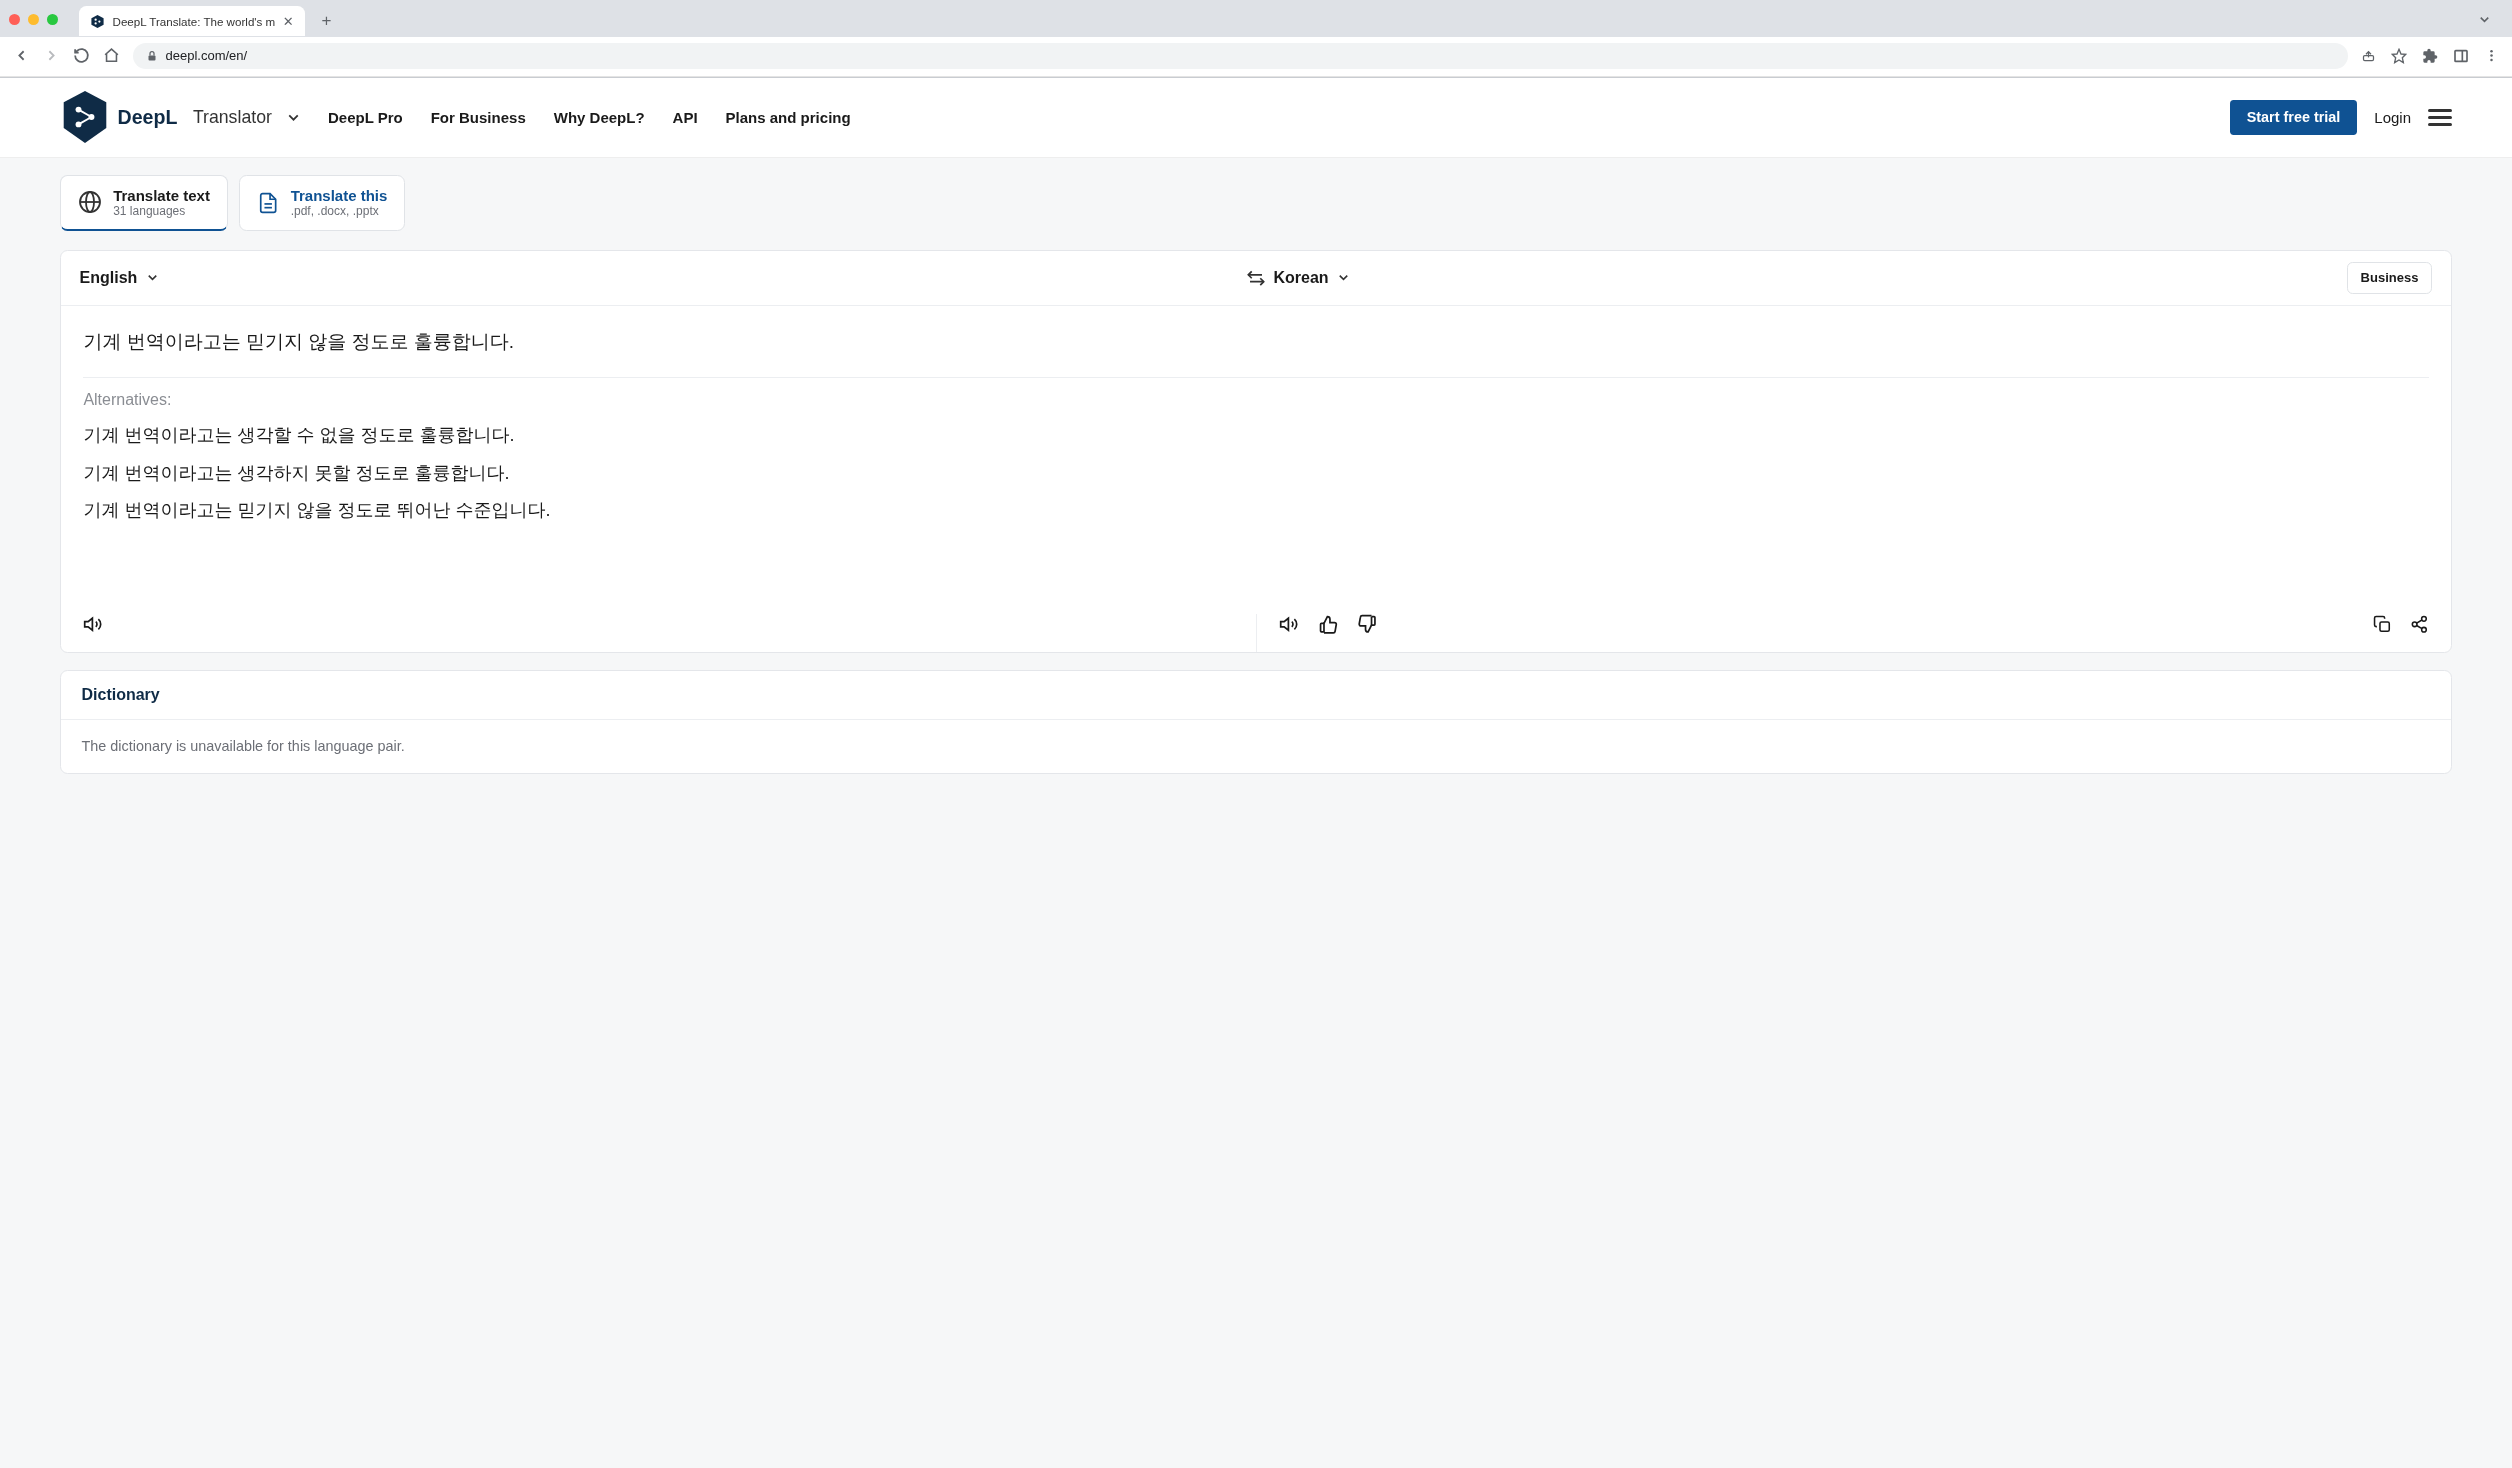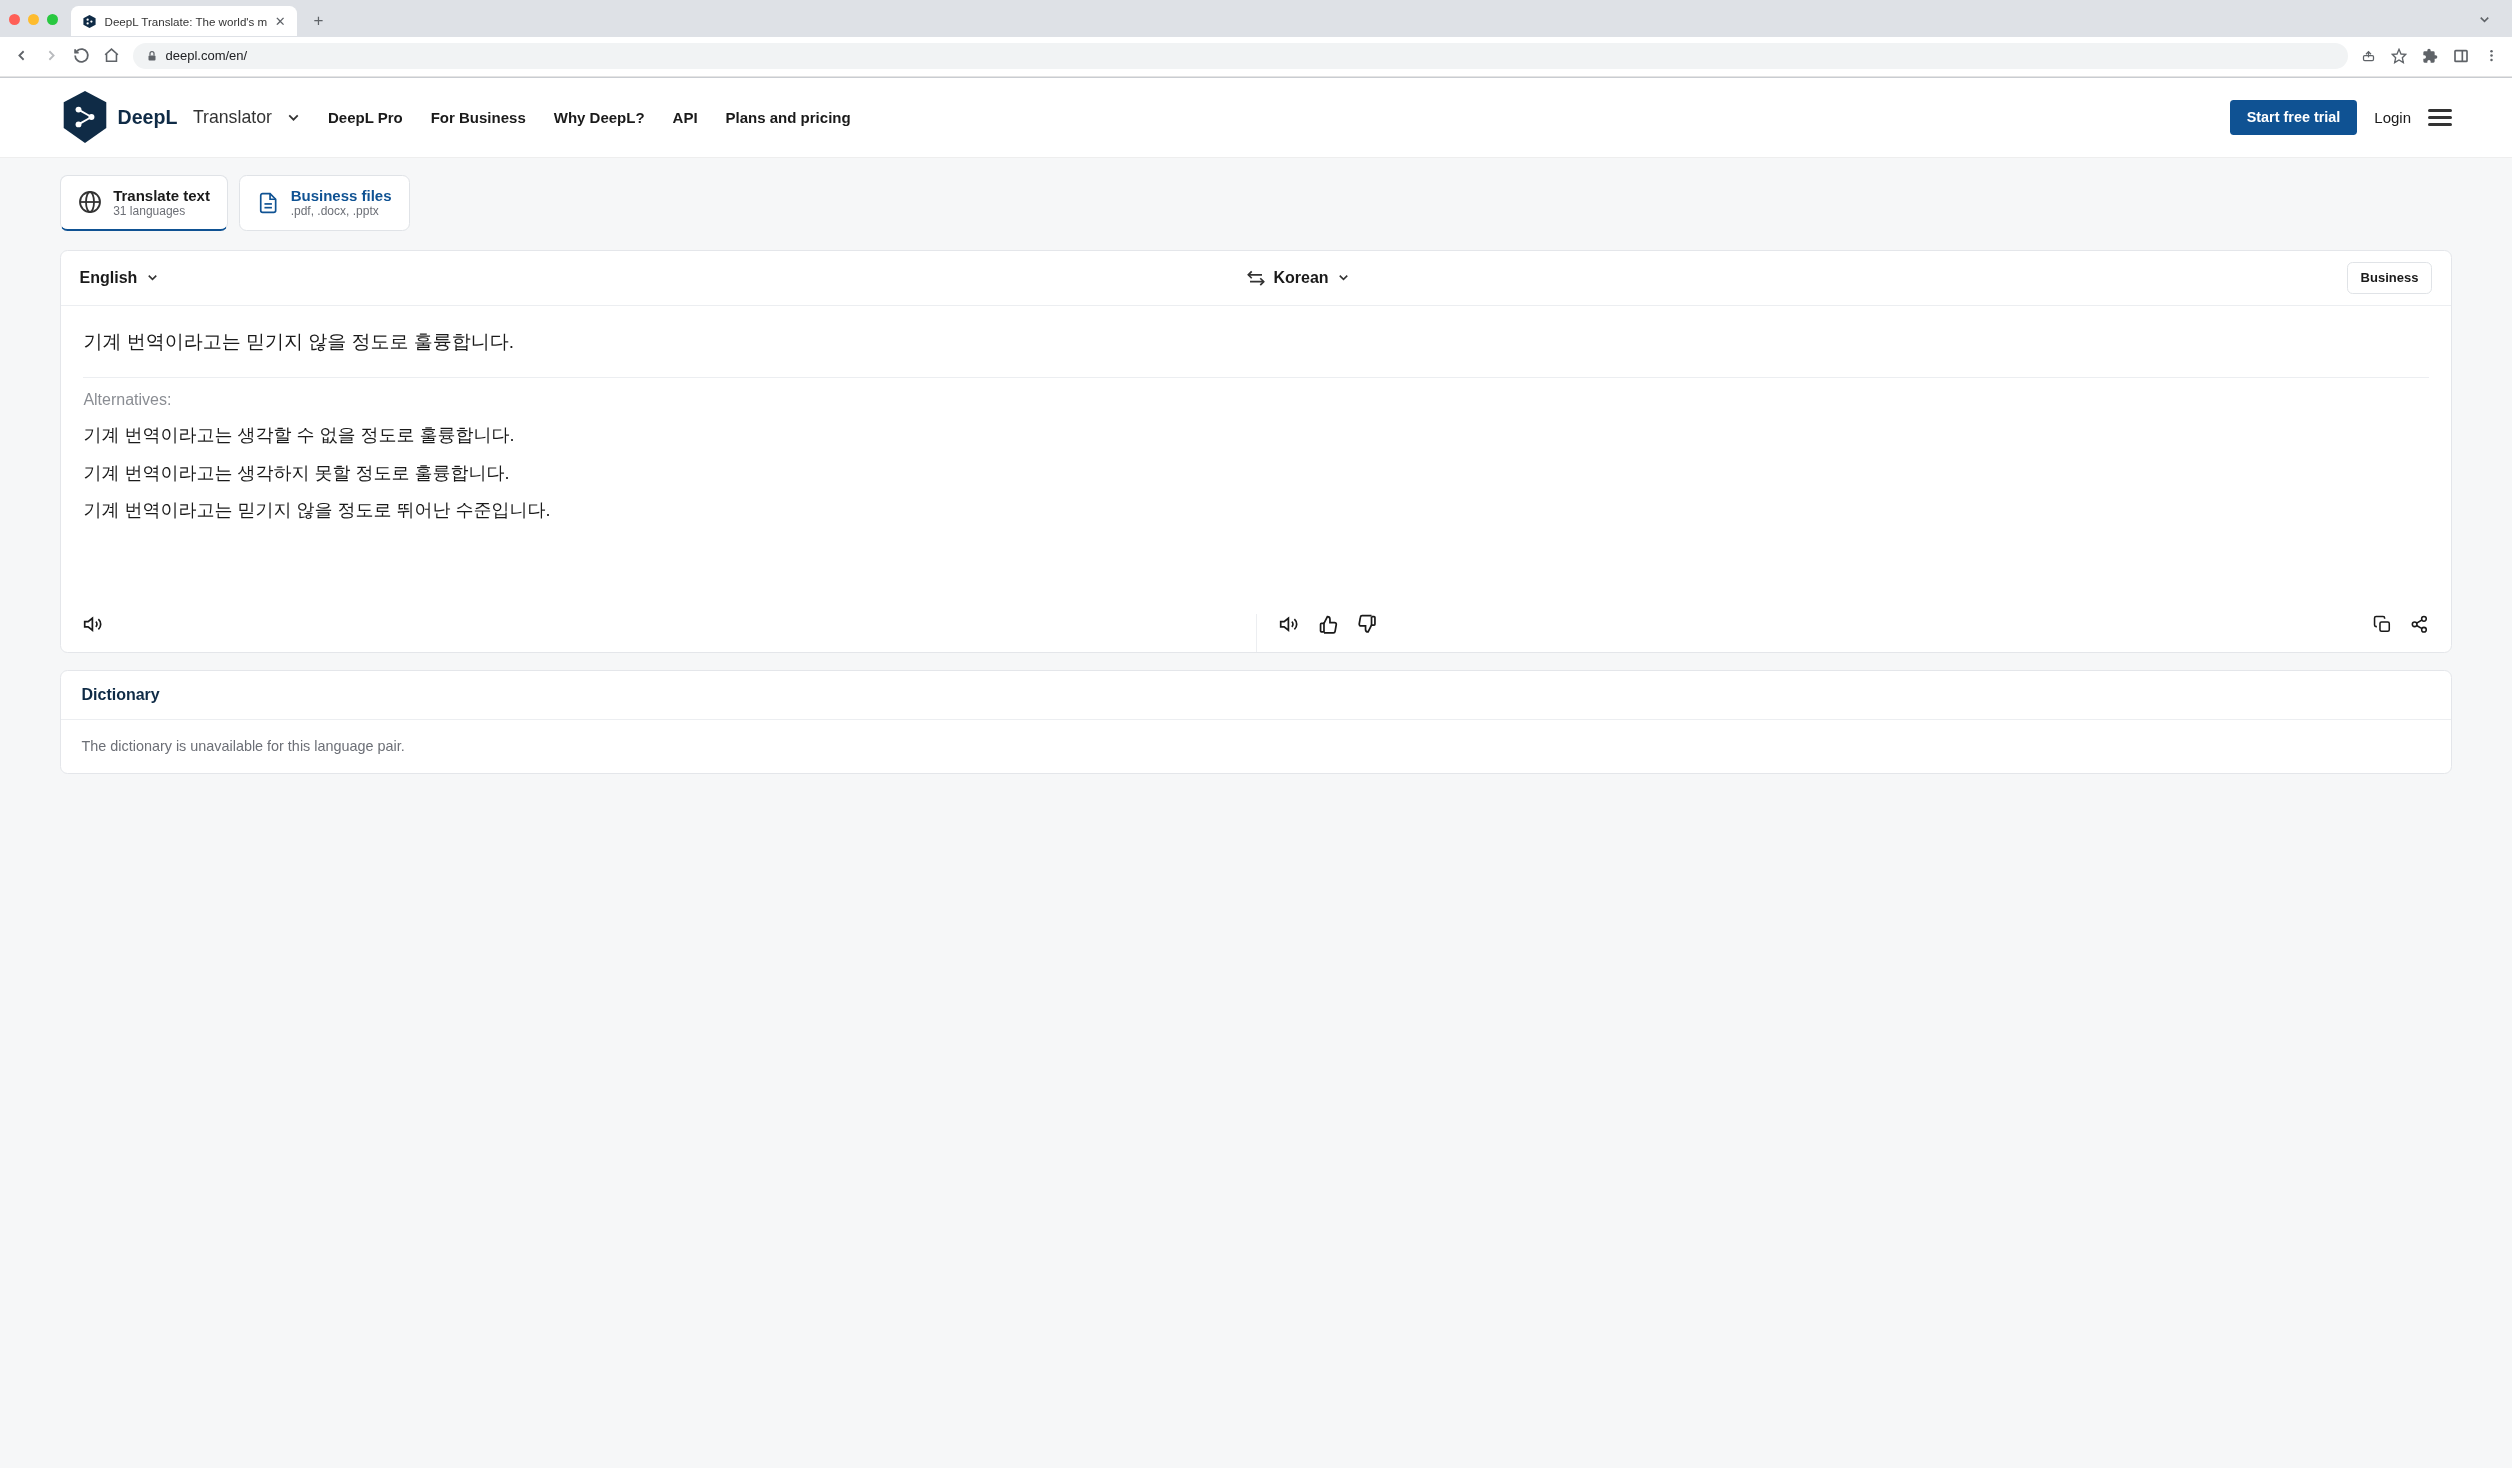--- a/index.html
+++ b/index.html
@@ -6,21 +6,21 @@
 body { font-family: -apple-system, BlinkMacSystemFont, "Segoe UI", Helvetica, Arial, sans-serif; background: #fff; overflow: hidden; }
 
 
 .browser-chrome { background: #dee1e6; border-bottom: 0.9px solid #c9ccd1; }
 .tab-strip { display: flex; align-items: center; padding: 5.6px 9.3px 0 9.3px; height: 37px; }
 .traffic-lights { display: flex; gap: 7.5px; margin-right: 13px; margin-top:-3.7px; }
 .traffic-dot { width: 11.2px; height: 11.2px; border-radius: 50%; }
 .traffic-red { background: #ff5f57; }
 .traffic-yellow { background: #febc2e; }
 .traffic-green { background: #28c840; }
-.browser-tab { display: flex; align-items: center; gap: 7.5px; background: #fff; padding: 7.5px 11.2px; border-radius: 7.5px 7.5px 0 0; font-size: 11.6px; color: #333; max-width: 233px; }
+.browser-tab { display: flex; align-items: center; gap: 7.5px; background: #fff; padding: 7.5px 11.2px; border-radius: 7.5px 7.5px 0 0; font-size: 11.6px; color: #333; max-width: 233px; margin-left: 8px; }
 .favicon { width:15px; height:15px; display:flex; align-items:center; justify-content:center; }
 .tab-title { white-space: nowrap; overflow: hidden; text-overflow: ellipsis; flex: 1; }
 .tab-close { color: #5f6368; font-size: 13px; }
 .new-tab-btn { margin-left: 11.2px; font-size: 17px; color: #5f6368; padding: 1.9px 5.6px; }
 .tab-strip-spacer { flex: 1; }
 .tabs-dropdown { margin-right: 11.2px; margin-top:-3.7px; }
 .toolbar { display: flex; align-items: center; gap: 13px; padding: 5.6px 13px 7.5px 13px; background: #fff; border-bottom: 0.9px solid #e4e4e4; }
 .tb-icon { color: #5f6368; display:flex; align-items:center; }
 .tb-icon.disabled { color: #b9bbbe; }
 .address-bar { flex: 1; display: flex; align-items: center; gap: 7.5px; background: #f1f3f4; border-radius: 18.6px; padding: 5.6px 13px; font-size: 13px; color: #202124; }
@@ -236,21 +236,21 @@
       <div class="mode-tab">
         <span class="mode-icon blue">
           <svg width="22.4" height="24" viewBox="0 0 24 24" fill="none" stroke="#0f5293" stroke-width="1.8">
               <path d="M14 2H6a2 2 0 0 0-2 2v16a2 2 0 0 0 2 2h12a2 2 0 0 0 2-2V8z"></path>
               <polyline points="14 2 14 8 20 8"></polyline>
               <line x1="8" y1="13" x2="16" y2="13"></line>
               <line x1="8" y1="17" x2="16" y2="17"></line>
             </svg>
         </span>
         <div>
-          <div class="mode-title blue">Business files</div>
+          <div class="mode-title blue">Translate this</div>
           <div class="mode-sub">.pdf, .docx, .pptx</div>
         </div>
       </div>
     </div>
 
     <div class="translator-card">
       <div class="lang-bar">
         <div class="lang-half">
           <div class="lang-select">
             <span>English</span>

